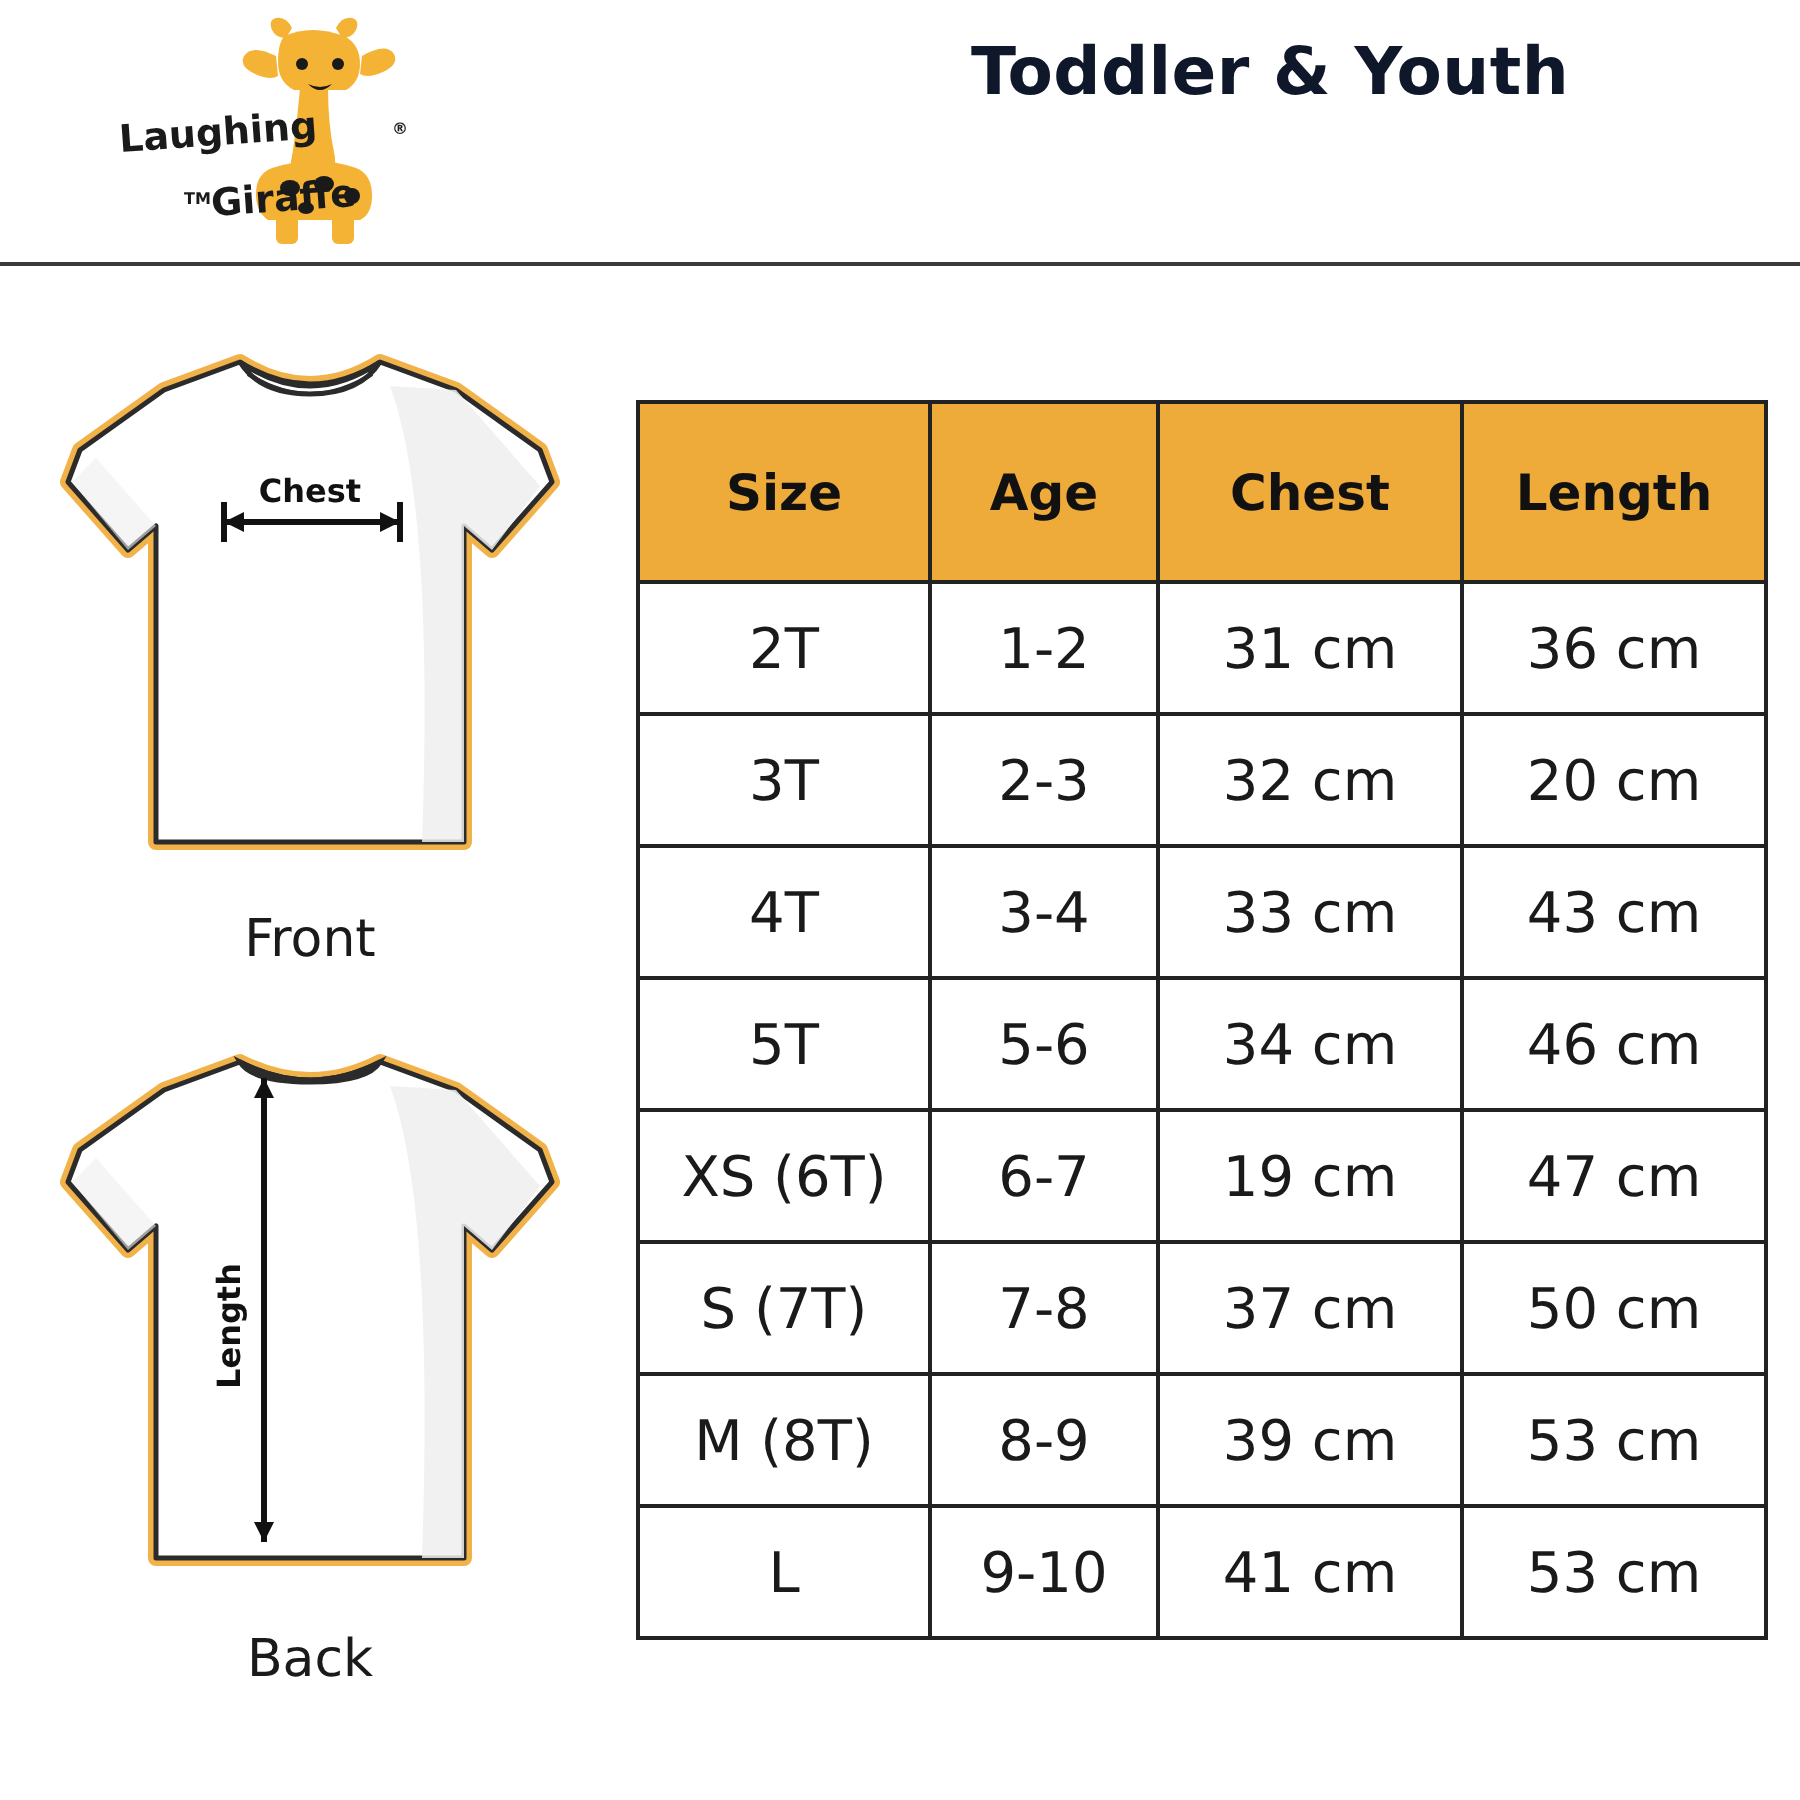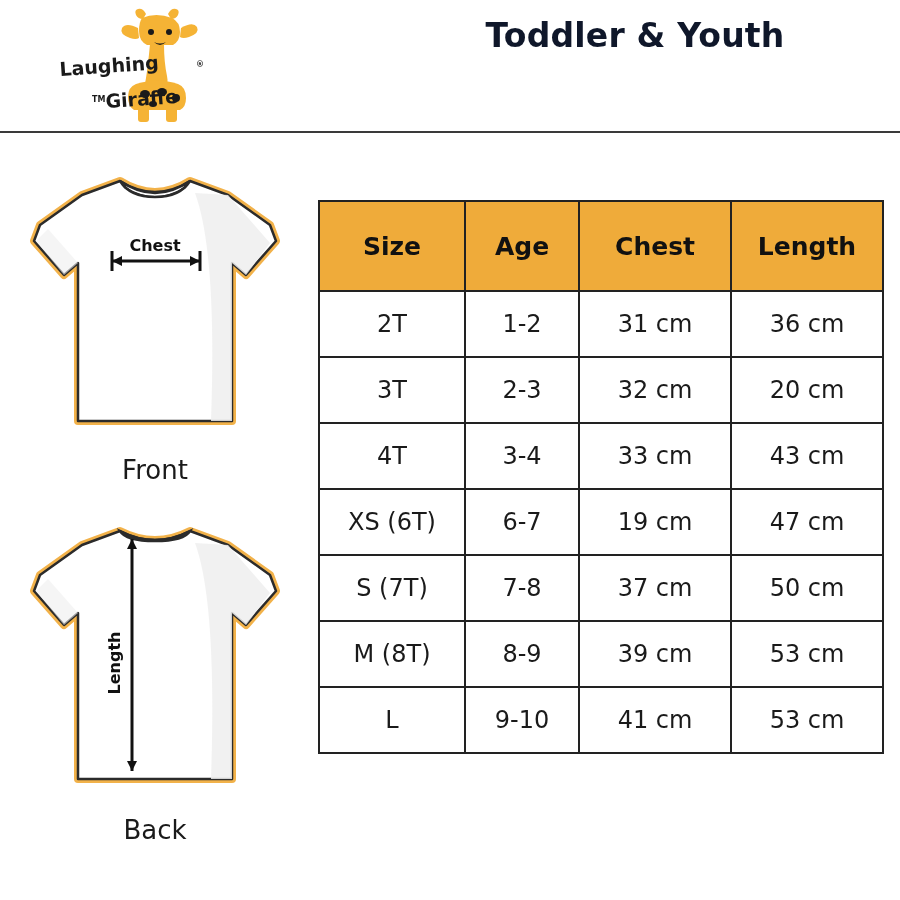--- a/index.html
+++ b/index.html
@@ -98,21 +98,21 @@
     font-family: "DejaVu Sans", sans-serif;
   }
   table.size-chart th {
     background: #efab3a;
     font-size: 25px;
     font-weight: bold;
     height: 86px;
     color: #111111;
   }
   table.size-chart td {
-    font-size: 24px;
+    font-size: 28px;
     height: 62px;
     color: #1a1a1a;
     background: #ffffff;
   }
   .col-size   { width: 146px; }
   .col-age    { width: 114px; }
   .col-chest  { width: 152px; }
   .col-length { width: 152px; }
 </style>
 </head>
@@ -244,20 +244,26 @@
           <td>32 cm</td>
           <td>20 cm</td>
         </tr>
         <tr>
           <td>4T</td>
           <td>3-4</td>
           <td>33 cm</td>
           <td>43 cm</td>
         </tr>
         <tr>
+          <td>5T</td>
+          <td>5-6</td>
+          <td>34 cm</td>
+          <td>46 cm</td>
+        </tr>
+        <tr>
           <td>XS (6T)</td>
           <td>6-7</td>
           <td>19 cm</td>
           <td>47 cm</td>
         </tr>
         <tr>
           <td>S (7T)</td>
           <td>7-8</td>
           <td>37 cm</td>
           <td>50 cm</td>

